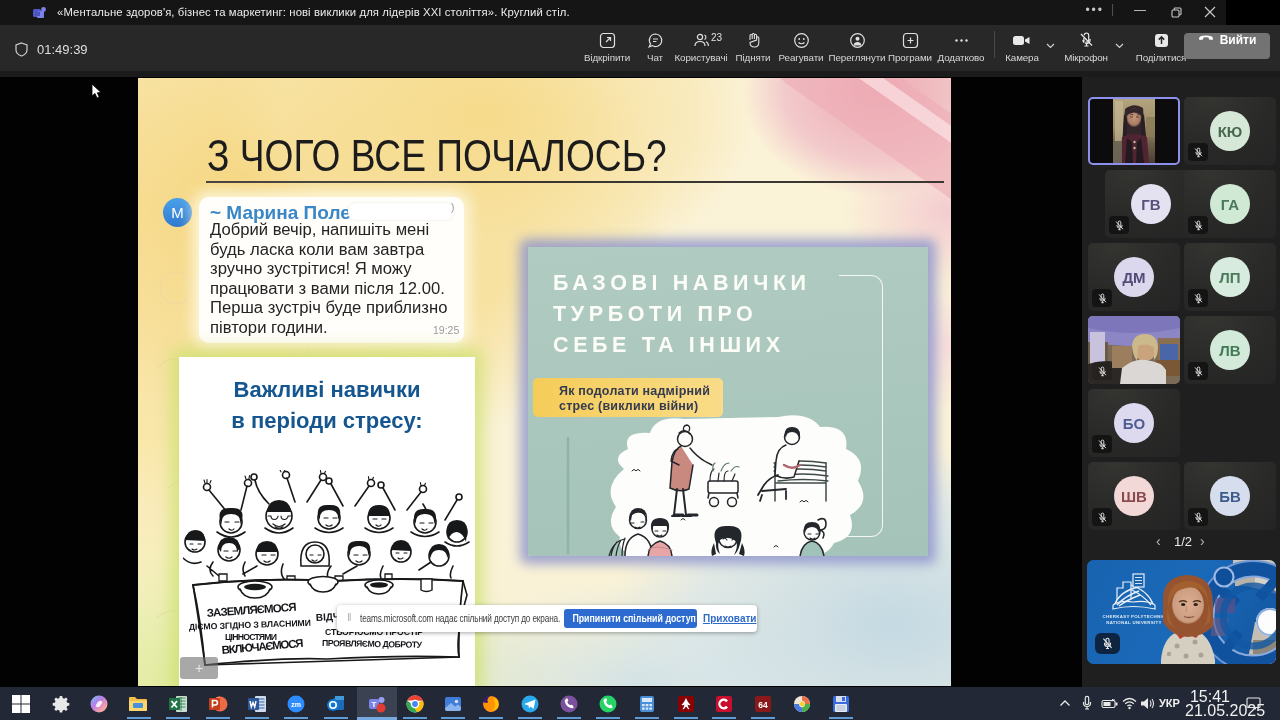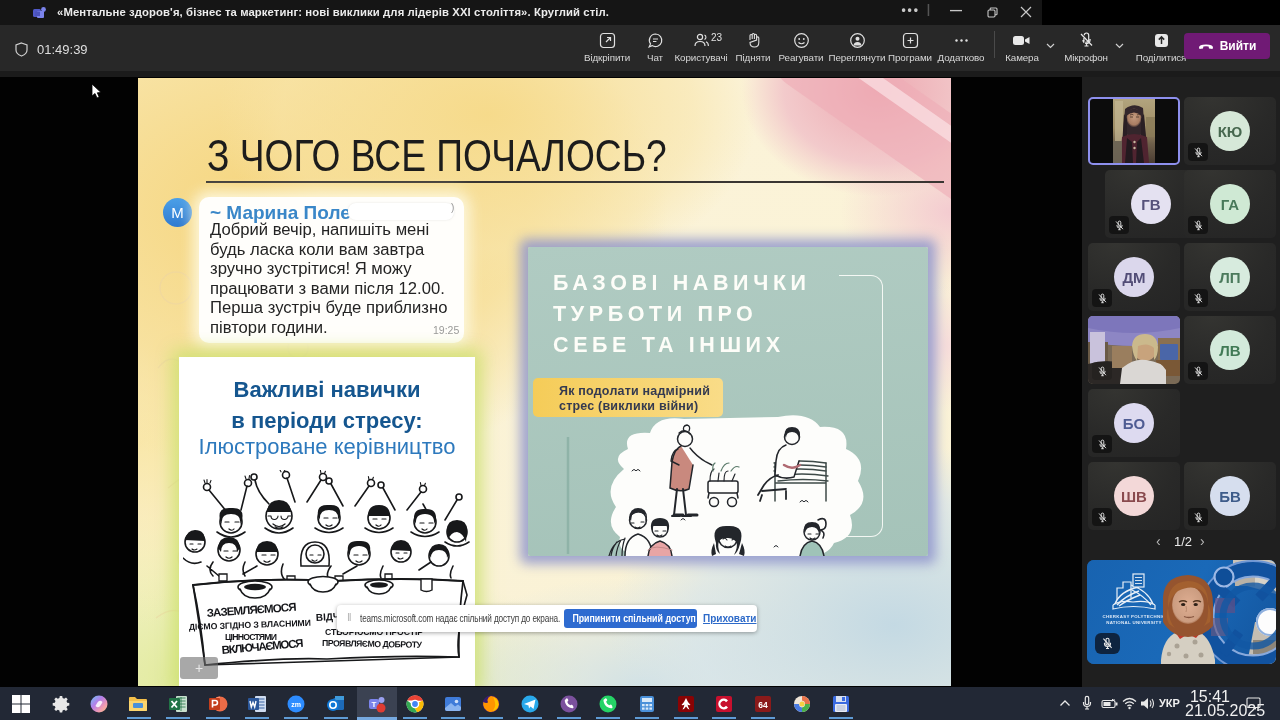--- a/index.html
+++ b/index.html
@@ -1,18 +1,18 @@
 <!DOCTYPE html>
 <html><head><meta charset="utf-8">
 <style>
 *{margin:0;padding:0;box-sizing:border-box;}
 html,body{width:1280px;height:720px;overflow:hidden;background:#000;font-family:"Liberation Sans",sans-serif;}
 .abs{position:absolute;}
 
-#titlebar{position:absolute;left:0;top:0;width:1042px;height:25px;background:#151515;color:#e4e4e4;font-weight:bold;}
+#titlebar{position:absolute;left:0;top:0;width:1226px;height:25px;background:#151515;color:#e4e4e4;}
 #titletxt{position:absolute;left:57px;top:6px;font-size:11.3px;color:#ececec;letter-spacing:.1px;}
 #wctl{position:absolute;right:0;top:0;height:25px;color:#c8c8c8;font-size:12px;}
 #toolbar{position:absolute;left:0;top:25px;width:1280px;height:46px;background:#282828;}
 #belt{position:absolute;left:0;top:71px;width:1280px;height:6px;background:#1b1b1b;}
 .tbtn{position:absolute;top:7px;text-align:center;color:#e0e0e0;}
 .tbtn svg{display:block;margin:0 auto;}
 .tlab{font-size:9.8px;letter-spacing:-.1px;color:#d8d8d8;margin-top:3px;white-space:nowrap;}
 
 #stage{position:absolute;left:0;top:77px;width:1082px;height:610px;background:#020202;}
 #slide{position:absolute;left:138px;top:1px;width:813px;height:608px;overflow:hidden;background:#fdf6e2;}
@@ -138,21 +138,21 @@
   <svg class="abs" style="left:1115px;top:18px" width="9" height="6" viewBox="0 0 9 6">
       <path d="M1 1 L4.5 4.5 L8 1" fill="none" stroke="#cfcfcf" stroke-width="1.2"></path>
     </svg>
   <div class="tbtn" style="left:1125px;width:54px;margin-left:9px;">
     <svg width="17" height="17" viewBox="0 0 17 17">
         <rect x="2" y="2" width="13" height="13" rx="3" fill="#e8e8e8"></rect>
         <path d="M8.5 12 V5.2 M5.8 7.6 L8.5 4.9 L11.2 7.6" fill="none" stroke="#282828" stroke-width="1.5"></path>
       </svg>
     <div class="tlab">Поділитися</div>
   </div>
-  <div class="abs" style="left:1184px;top:8px;width:86px;height:26px;border-radius:4px;background:#701a75;color:#fff;display:flex;align-items:center;justify-content:center;gap:6px;">
+  <div class="abs" style="left:1184px;top:8px;width:86px;height:26px;border-radius:4px;background:#737373;color:#fff;display:flex;align-items:flex-start;justify-content:center;gap:6px;">
     <svg width="16" height="8" viewBox="0 0 16 8">
         <path d="M1 5.5 Q1 2.5 8 2.5 Q15 2.5 15 5.5 L14.5 7 L11 6.5 L10.6 4.6 Q8 4 5.4 4.6 L5 6.5 L1.5 7 Z" fill="#fff"></path>
       </svg>
     <span style="font-size:12px;font-weight:bold;">Вийти</span>
   </div>
 </div>
 <div id="belt"></div>
 <div id="stage">
   <div id="slide">
     <div class="abs" style="left:0;top:0;width:813px;height:608px;background:
@@ -195,21 +195,20 @@
     <div class="abs" style="left:25px;top:120px;width:29px;height:29px;border-radius:50%;background:linear-gradient(#4ba0e8,#2f7ad0);color:#fff;font-size:15px;display:flex;align-items:center;justify-content:center;">М</div>
     <div class="abs" style="left:61px;top:119px;width:265px;height:146px;border-radius:10px;background:#fffefb;box-shadow:0 0 14px 6px rgba(253,248,225,.9);"></div>
     <div class="abs" style="left:72px;top:124px;font-size:19px;font-weight:bold;color:#3a87c8;">~ Марина Поленк...</div>
     <div class="abs" style="left:210px;top:125px;width:106px;height:17px;background:#fff;border-radius:8px;box-shadow:0 0 2px rgba(200,200,200,.5);"></div>
     <div class="abs" style="left:313px;top:124px;font-size:10px;color:#999;">)</div>
     <div class="abs" style="left:72px;top:142px;font-size:16px;line-height:19.5px;color:#242424;white-space:nowrap;transform:scaleX(1.04);transform-origin:0 0;">Добрий вечір, напишіть мені<br>будь ласка коли вам завтра<br>зручно зустрітися! Я можу<br>працювати з вами після 12.00.<br>Перша зустріч буде приблизно<br>півтори години.</div>
     <div class="abs" style="left:295px;top:246px;font-size:10.5px;color:#9a9a9a;">19:25</div>
 
     <div class="abs" style="left:41px;top:279px;width:296px;height:329px;background:#fff;box-shadow:0 0 16px 7px rgba(205,225,110,.85);"></div>
     <div class="abs" style="left:41px;top:296px;width:296px;text-align:center;font-size:22px;font-weight:bold;color:#15568f;line-height:31px;">Важливі навички<br>в періоди стресу:</div>
-    <div class="abs" style="left:41px;top:356px;width:296px;text-align:center;font-size:22px;color:#2d79bd;">Ілюстроване керівництво</div>
     <svg class="abs" style="left:45px;top:392px" width="288" height="216" viewBox="0 0 288 216">
       <g stroke="#17181a" stroke-width="1.6" fill="none" stroke-linecap="round">
 
         <path d="M44 42 L26 20 M58 40 L64 16 M86 34 Q74 22 72 10 M112 32 L104 8 M124 32 L138 10 M160 36 L148 14 M172 36 L186 16 M212 40 L200 18 M224 40 L238 22 M262 50 L274 30 M250 52 L240 34"></path>
         <circle cx="24" cy="17" r="3.5"></circle>
           <path d="M22 13 l-1 -3 m3 2.6 l0 -3 m3 3.4 l1 -2.6 M63 9 l-1 -3 m4 2.6 l.5 -3 M101 1.5 l1 -1.5 m-4 1.8 l-1 -1.8 M138 3.4 l-.6 -3 m4 3.4 l1 -2.6 M186 9.6 l-.6 -3 m4 3.2 l1 -2.6 M238 15.6 l-.6 -3 m4 3.2 l1 -2.6" stroke-width="1.1"></path>
           <circle cx="65" cy="13" r="3.5"></circle>
           <circle cx="71" cy="7" r="3"></circle>
           <circle cx="103" cy="5" r="3.5"></circle>
           <circle cx="140" cy="7" r="3.5"></circle>

